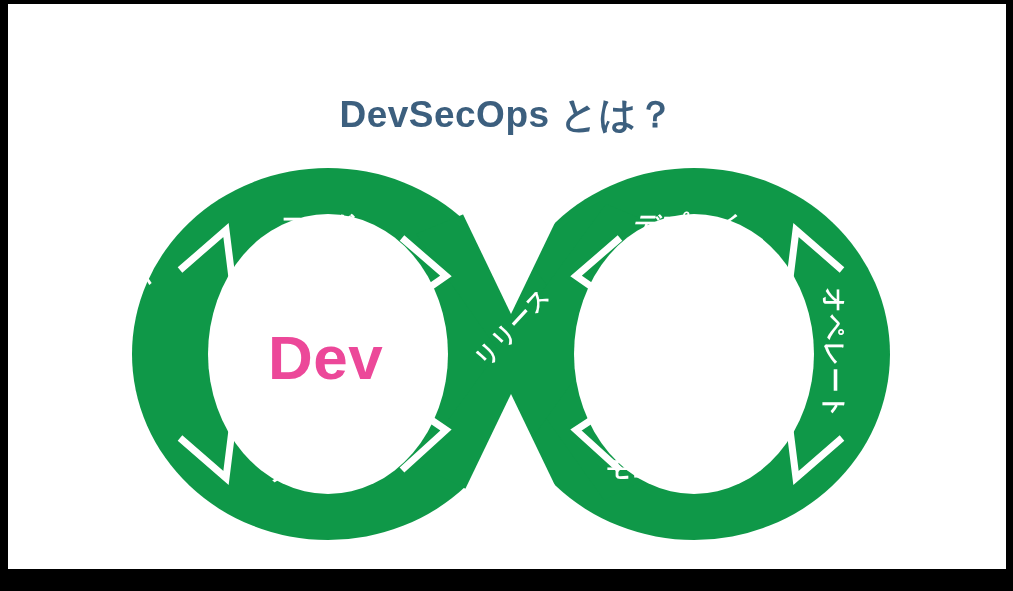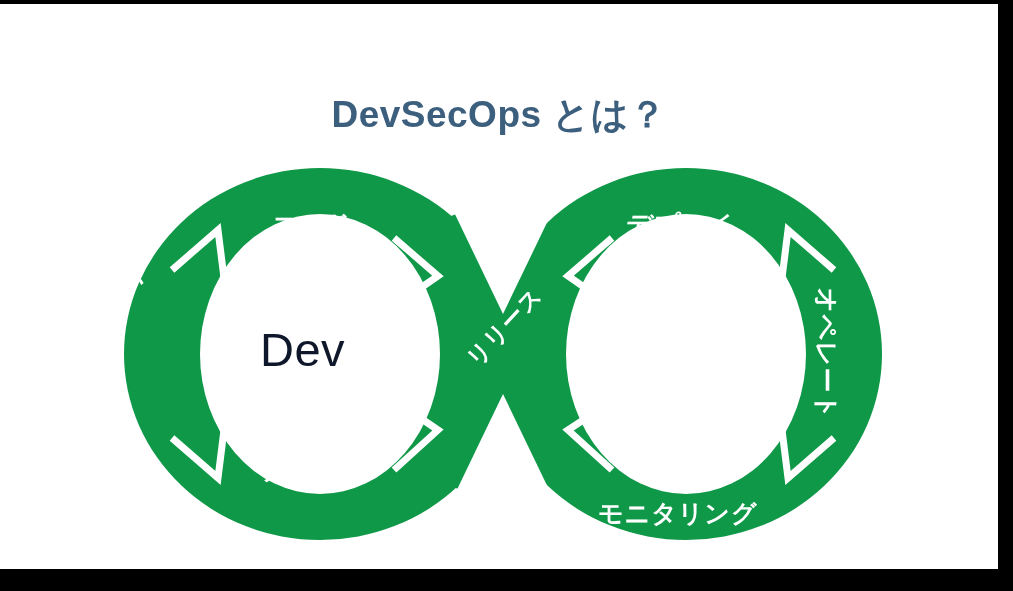--- a/index.html
+++ b/index.html
@@ -8,21 +8,21 @@
     background: #000000;
   }
   body {
     width: 1013px;
     height: 591px;
     overflow: hidden;
     font-family: "Liberation Sans", "DejaVu Sans", sans-serif;
   }
   #canvas {
     position: absolute;
-    left: 0;
+    left: 8px;
     top: 4px;
     width: 998px;
     height: 565px;
     background: #ffffff;
   }
   #title {
     position: absolute;
     left: 0;
     top: 86px;
     width: 998px;
@@ -60,30 +60,30 @@
     position: absolute;
     color: #ffffff;
     font-size: 25px;
     font-weight: bold;
     white-space: nowrap;
     letter-spacing: 1px;
     pointer-events: none;
   }
   .core-text {
     position: absolute;
-    color: #0f172a;
-    font-size: 47px;
-    font-weight: normal;
+    color: #ec4899;
+    font-size: 62px;
+    font-weight: bold;
     white-space: nowrap;
     letter-spacing: 0.5px;
   }
   #lbl-code   { left: 164px; top: 44px; }
   #lbl-test   { left: 152px; top: 290px; }
   #lbl-deploy { left: 516px; top: 44px; font-style: italic; }
-  #lbl-monitor{ left: 490px; top: 288px; margin-top: 45px; }
+  #lbl-monitor{ left: 490px; top: 288px; }
   #lbl-plan {
     left: 7px; top: 140px;
     transform: rotate(-90deg);
     transform-origin: left top;
     width: 108px;
     text-align: center;
   }
   #lbl-operate {
     left: 735px; top: 120px;
     transform: rotate(90deg);

